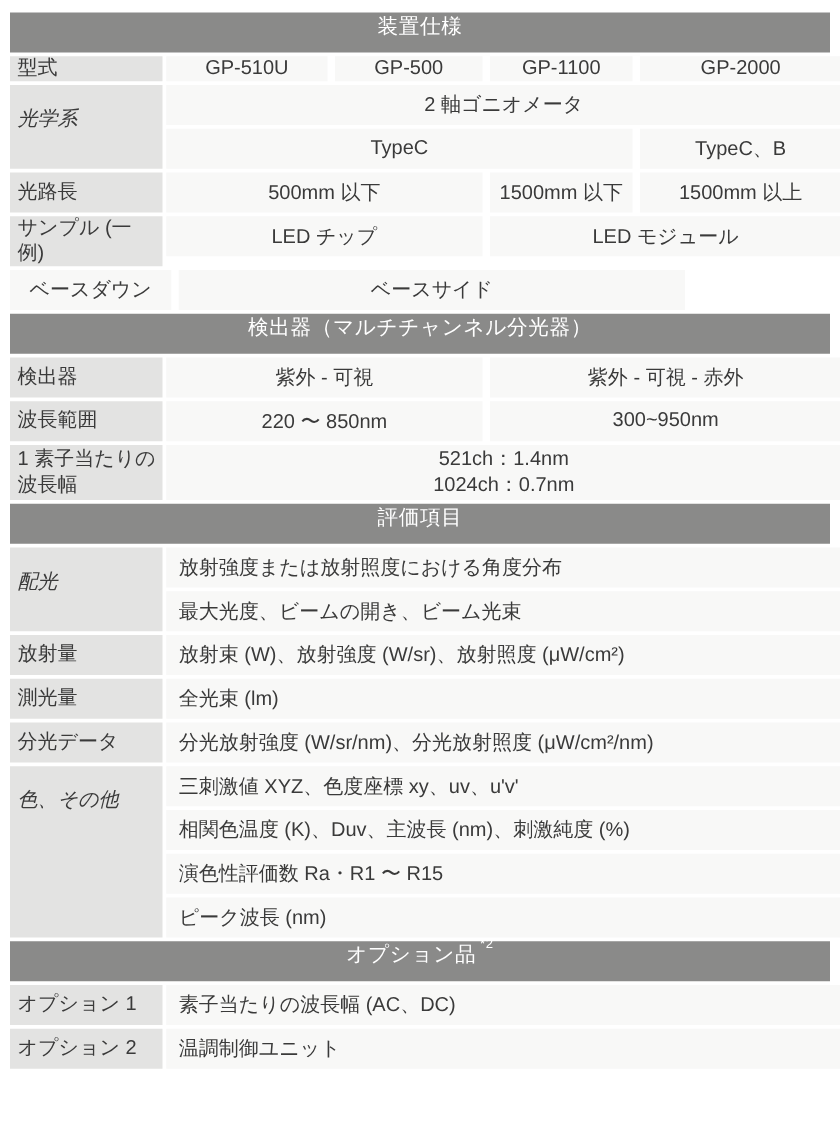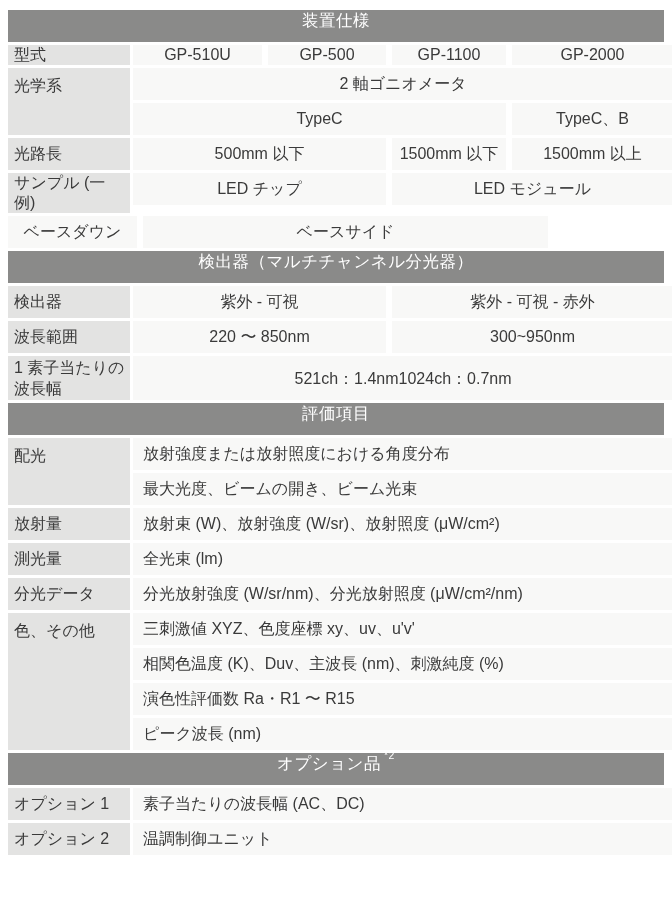--- a/index.html
+++ b/index.html
@@ -14,34 +14,34 @@
     height:32px;background:#8a8a89;color:#ffffff;
     display:flex;justify-content:center;
     font-size:16.5px;letter-spacing:0.5px;
   }
   
   .group{display:grid;grid-template-columns:122px 1fr;column-gap:3px;}
   .glabel{
     background:#e3e3e2;display:flex;align-items:center;
     padding:0 4px 0 6px;line-height:20px;
   }
-  .glabel.top{align-items:flex-start;padding-top:8px;}
+  .glabel.top{align-items:flex-start;padding-top:18px;font-style:italic;}
   .vrows{display:flex;flex-direction:column;gap:3px;}
   .vrow{display:grid;grid-template-columns:129px 118px 114px 161px;column-gap:6px;}
   .cell{
     background:#f8f8f7;height:32px;
     display:flex;align-items:center;justify-content:center;
     white-space:nowrap;
   }
   .cell.left{justify-content:flex-start;padding:0 10px;white-space:normal;}
   .cell.full{grid-column:1 / span 4;}
   .s2{grid-column:span 2;}
   .s3{grid-column:span 3;}
   .r36 .cell,.r36 .glabel{height:20px;}
-  .h44{height:44px;flex-direction:row;line-height:21px;}
+  .h44{height:44px;flex-direction:column;line-height:21px;}
   .glabel.h44l{height:44px;align-items:center;line-height:21px;}
   .sup{font-size:10.5px;position:relative;top:-4px;margin-left:3px;}
   .wrap2{white-space:normal;}
 </style>
 </head>
 <body>
 
 <div class="page">
 
   <div class="bar">

